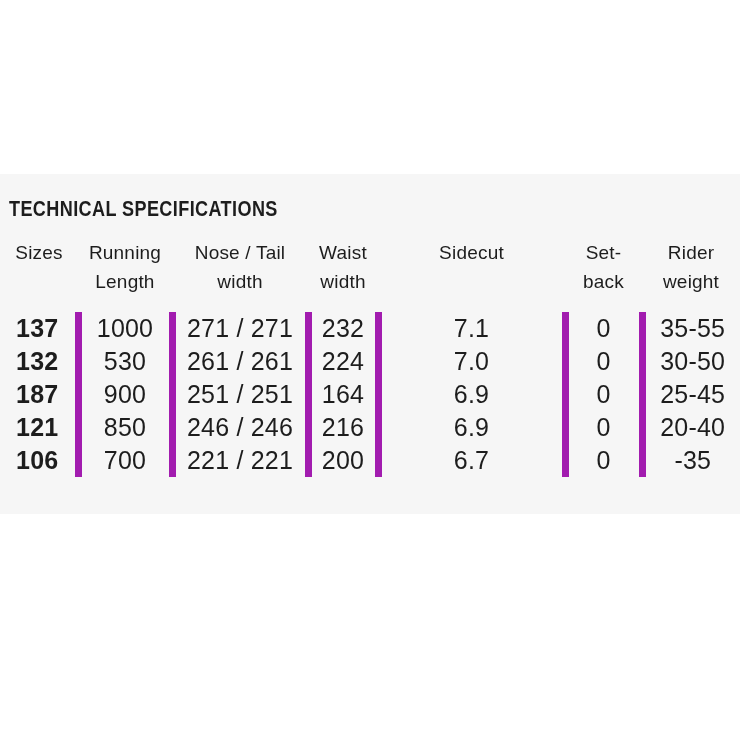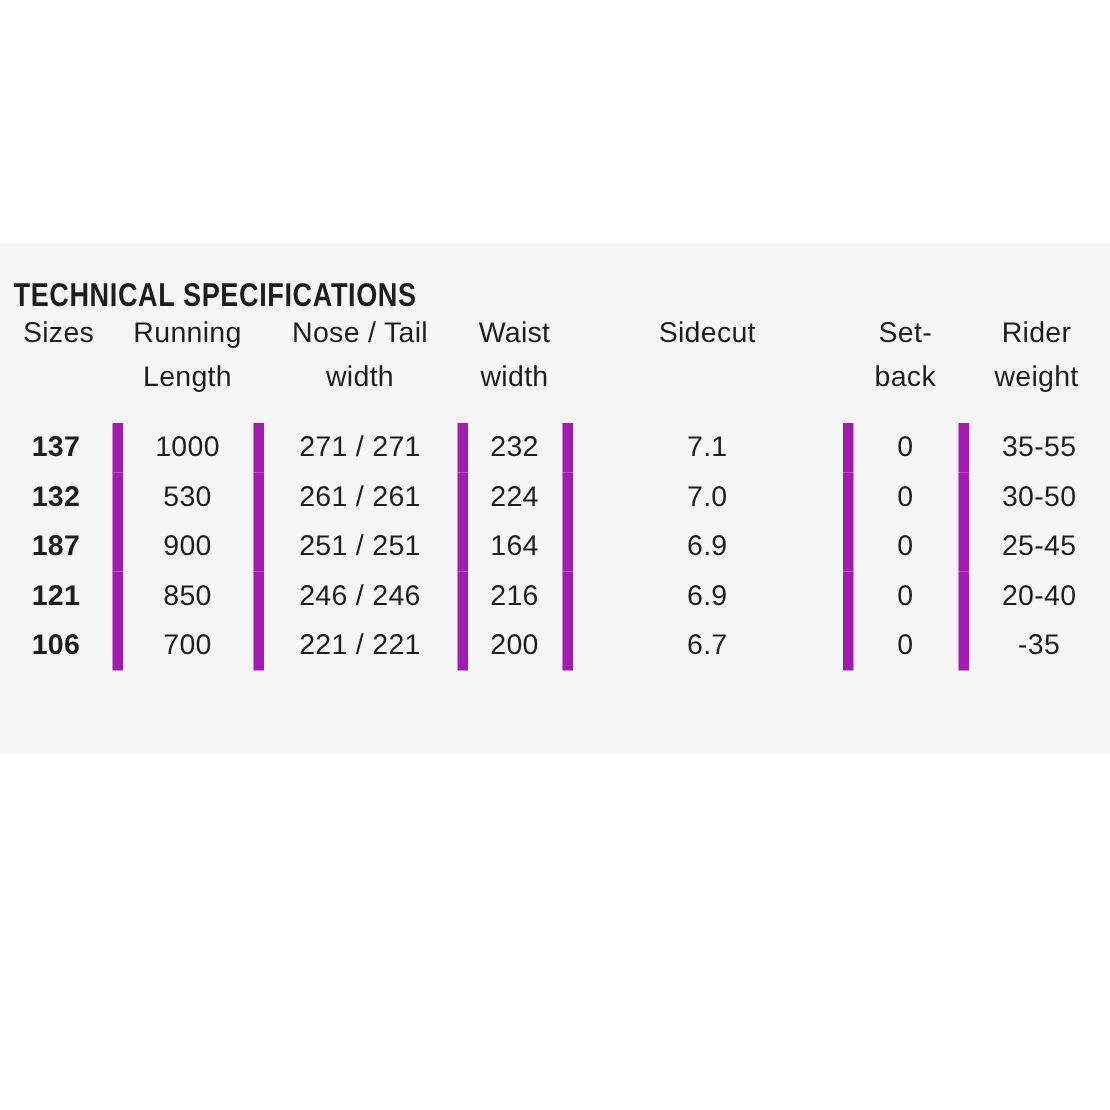--- a/index.html
+++ b/index.html
@@ -11,21 +11,21 @@
     position: relative;
     width: 740px;
     height: 740px;
     background: #ffffff;
     overflow: hidden;
     font-family: "Liberation Sans", sans-serif;
     color: #1d1d1d;
   }
   .panel {
     position: absolute;
-    top: 162px;
+    top: 174px;
     left: 0;
     width: 740px;
     height: 340px;
     background: #f6f6f6;
   }
   .title {
     margin: 0;
     padding: 24px 0 0 9px;
     font-size: 22px;
     line-height: 22px;
@@ -35,35 +35,36 @@
   .condensed {
     display: inline-block;
     transform: scaleX(0.82);
     transform-origin: 0 50%;
     white-space: nowrap;
   }
   table.spec {
     border-collapse: collapse;
     table-layout: fixed;
     width: 740px;
+    margin-top: 18px;
   }
   table.spec th {
     font-weight: normal;
     font-size: 19px;
     line-height: 29px;
     white-space: pre-line;
     vertical-align: top;
     text-align: center;
     padding: 0 0 16px 0;
     letter-spacing: 0.2px;
   }
   table.spec td {
     text-align: center;
     vertical-align: middle;
-    font-size: 19px;
+    font-size: 25px;
     height: 33px;
     padding: 0;
     letter-spacing: 0.2px;
   }
   table.spec tbody td {
     border-left: 7px solid #a21caf;
   }
   table.spec tbody td:first-child {
     border-left: none;
     font-weight: bold;

